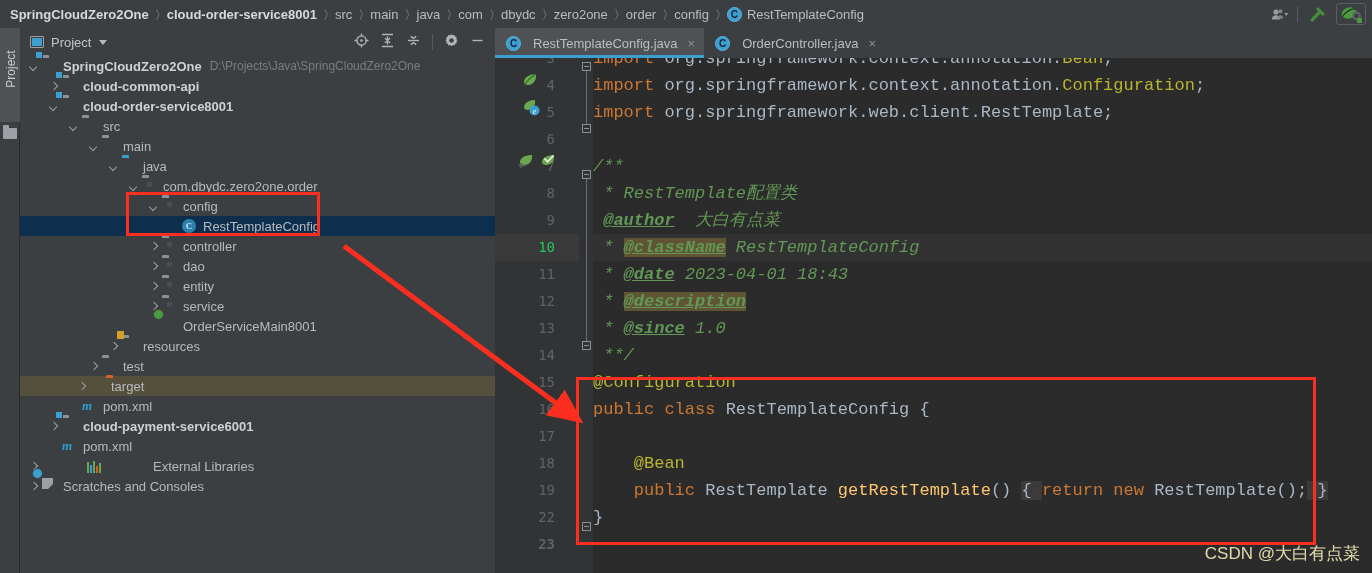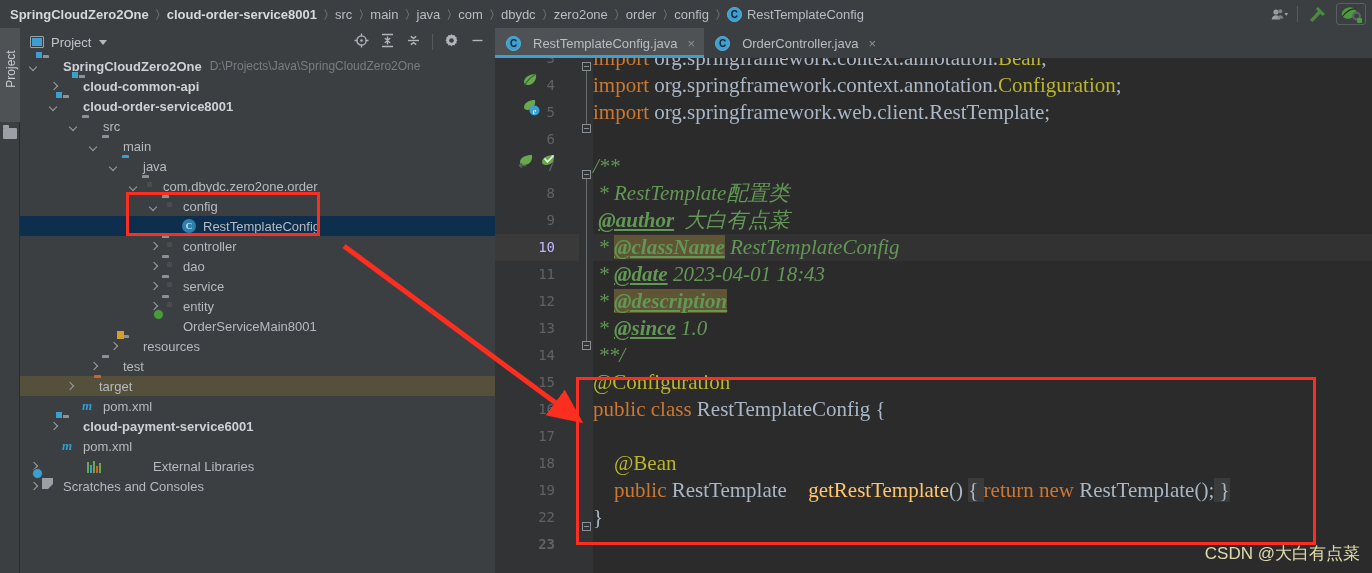--- a/index.html
+++ b/index.html
@@ -169,39 +169,39 @@
 
   #code-wrap { position: relative; height: 515px; background: #2b2b2b; overflow: hidden; }
   #gutter {
     position: absolute; left: 0; top: 0; width: 84px; height: 515px; background: #313335;
   }
   #fold-strip {
     position: absolute; left: 84px; top: 0; width: 14px; height: 515px; background: #313335;
   }
   #code {
     position: absolute; left: 98px; top: 0; right: 0; height: 402px;
-    font-family: Liberation Serif, serif;
-    font-size: 21px;
+    font-family: Liberation Mono, monospace;
+    font-size: 17px;
   }
   .cline { position: absolute; left: 0; height: 27px; line-height: 27px; white-space: pre; }
   .gnum {
     position: absolute; width: 60px; text-align: right; height: 27px; line-height: 27px;
     font-family: "DejaVu Sans Mono", "Liberation Mono", monospace;
     font-size: 14px; color: #606366;
   }
-  .gnum.cur { color: #c4b5fd; }
+  .gnum.cur { color: #22c55e; }
   .hl-row { position: absolute; left: 0; right: 0; height: 27px; background: #323232; }
 
   
   .kw      { color: #cc7832; }
   .cmt     { color: #629755; font-style: italic; }
   .cmtTag  { color: #629755; font-style: italic; font-weight: bold; text-decoration: underline; }
   .cmtHi   { background: #5f5534; }
   .anno    { color: #bbb529; }
-  .mth     { color: #ffc66d; margin-left: 16px; }
+  .mth     { color: #ffc66d; }
   .plain   { color: #a9b7c6; }
   .yel     { color: #bbb529; }
   .brkt    { color: #a9b7c6; background:#3b3b3b; }
 
   
   .foldm { position:absolute; left:3px; width:9px; height:9px; }
   .foldm.box { border:1px solid #8a8f93; }
   .foldm.box:after{content:"";position:absolute;left:1px;top:3px;width:5px;height:1px;background:#8a8f93;}
   .foldline { position:absolute; left:7px; width:1px; background:#6a6f72; }
 
@@ -341,21 +341,21 @@
         </span>
       </span>
     </div>
     <div id="tree">
         <div class="trow" style="padding-left: 8px;">
           <span class="chev d"></span>
           <span class="ico"><span class="f-module" style="width:14px"></span></span>
           <span class="lbl b">SpringCloudZero2One</span>
           <span class="path">D:\Projects\Java\SpringCloudZero2One</span>
         </div>
-        <div class="trow" style="padding-left: 28px; text-align: right;">
+        <div class="trow" style="padding-left: 28px;">
           <span class="chev r"></span>
           <span class="ico"><span class="f-module" style="width:14px"></span></span>
           <span class="lbl b">cloud-common-api</span>
         </div>
         <div class="trow" style="padding-left: 28px;">
           <span class="chev d"></span>
           <span class="ico"><span class="f-module" style="width:14px"></span></span>
           <span class="lbl b">cloud-order-service8001</span>
         </div>
         <div class="trow" style="padding-left: 48px;">
@@ -396,43 +396,43 @@
           <span class="lbl">controller</span>
         </div>
         <div class="trow" style="padding-left: 128px;">
           <span class="chev r"></span>
           <span class="ico"><span class="f-pkg" style="width:14px"></span></span>
           <span class="lbl">dao</span>
         </div>
         <div class="trow" style="padding-left: 128px;">
           <span class="chev r"></span>
           <span class="ico"><span class="f-pkg" style="width:14px"></span></span>
+          <span class="lbl">entity</span>
+        </div>
+        <div class="trow" style="padding-left: 128px;">
+          <span class="chev r"></span>
+          <span class="ico"><span class="f-pkg" style="width:14px"></span></span>
           <span class="lbl">service</span>
-        </div>
-        <div class="trow" style="padding-left: 128px;">
-          <span class="chev r"></span>
-          <span class="ico"><span class="f-pkg" style="width:14px"></span></span>
-          <span class="lbl">entity</span>
         </div>
         <div class="trow" style="padding-left: 128px;">
           <span class="chev"></span>
           <span class="ico"><span class="i-springmain"></span></span>
           <span class="lbl">OrderServiceMain8001</span>
         </div>
         <div class="trow" style="padding-left: 88px;">
           <span class="chev r"></span>
           <span class="ico"><span class="f-res" style="width:14px"></span></span>
           <span class="lbl">resources</span>
         </div>
         <div class="trow" style="padding-left: 68px;">
           <span class="chev r"></span>
           <span class="ico"><span class="f-plain" style="width:14px"></span></span>
           <span class="lbl">test</span>
         </div>
-        <div class="trow tgt" style="padding-left: 44px; text-align: right;">
+        <div class="trow tgt" style="padding-left: 56px; text-align: right;">
           <span class="chev r"></span>
           <span class="ico"><span class="f-target" style="width:14px"></span></span>
           <span class="lbl">target</span>
         </div>
         <div class="trow" style="padding-left: 48px;">
           <span class="chev"></span>
           <span class="ico"><span class="i-maven">m</span></span>
           <span class="lbl">pom.xml</span>
         </div>
         <div class="trow" style="padding-left: 28px;">

